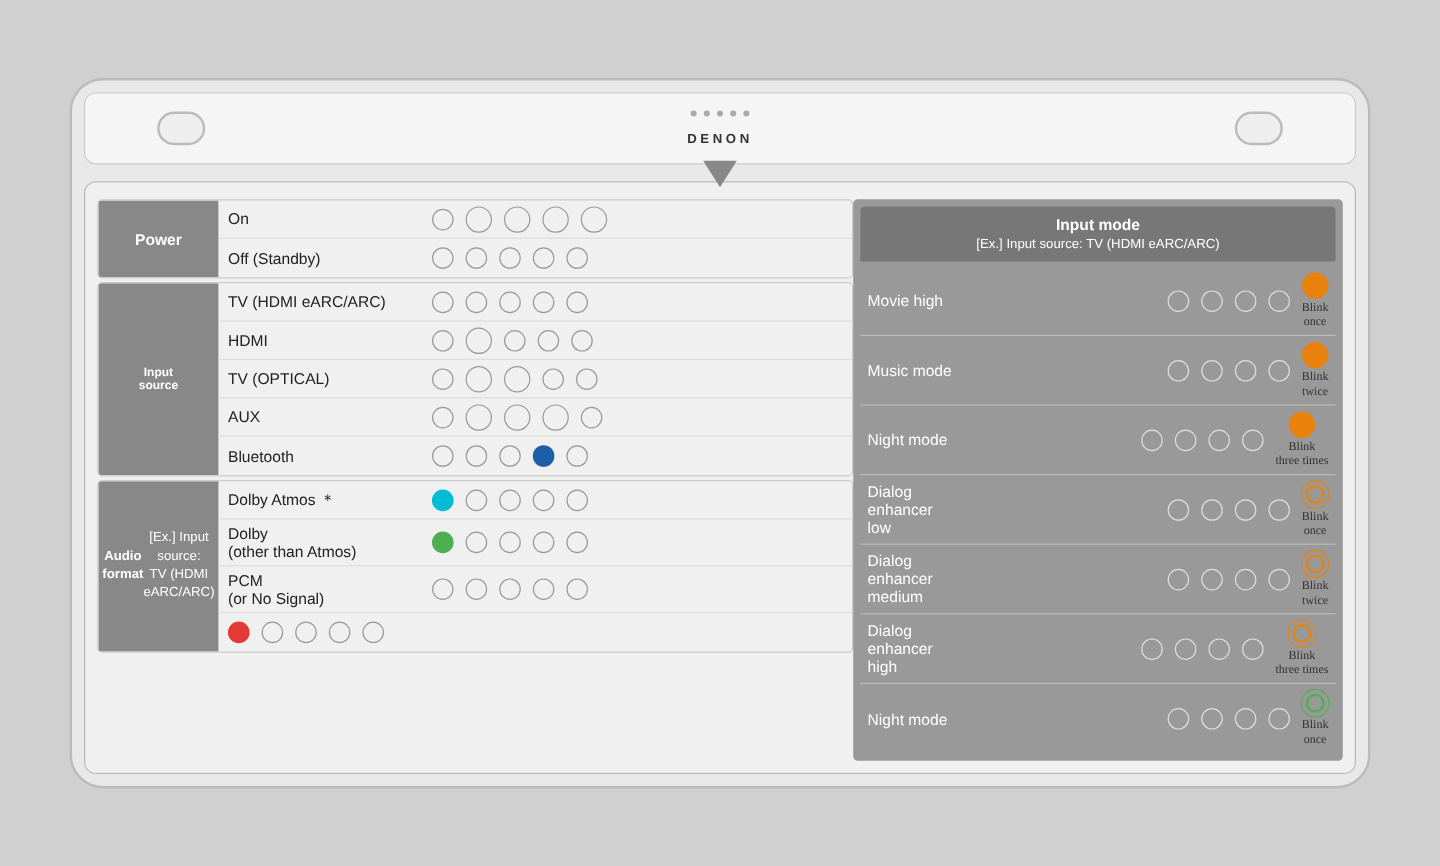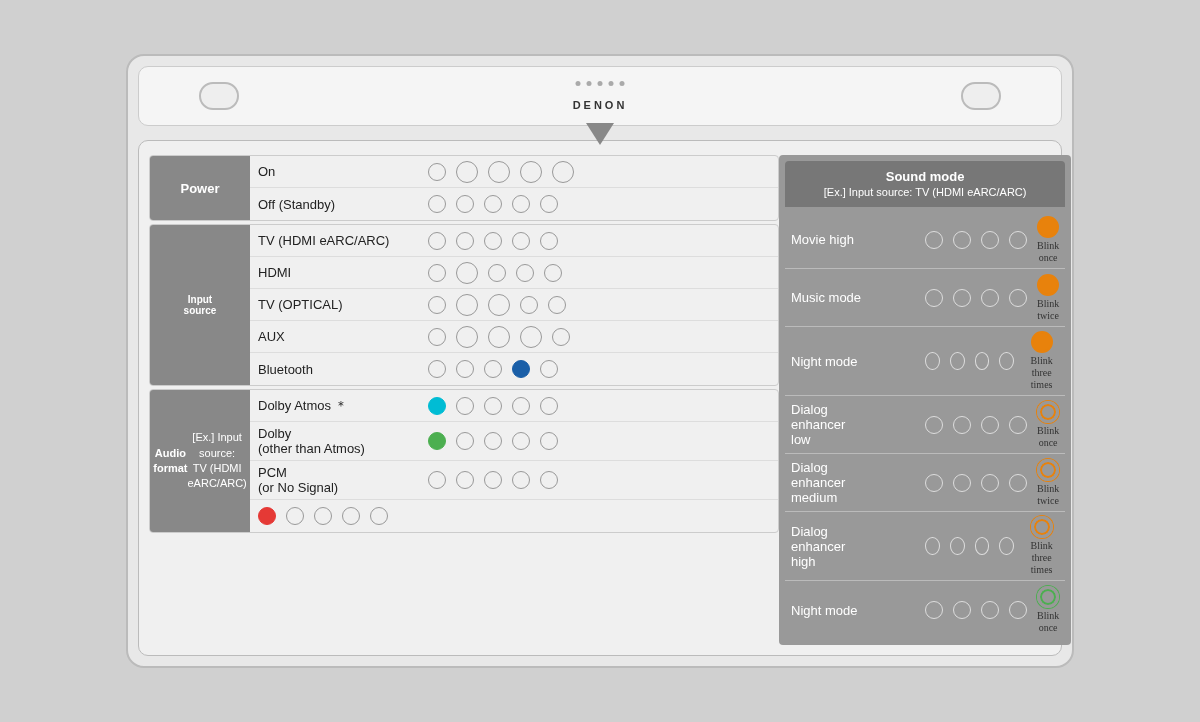--- a/index.html
+++ b/index.html
@@ -6,23 +6,23 @@
     body {
       background: #d0d0d0;
       display: flex;
       justify-content: center;
       align-items: center;
       min-height: 100vh;
       font-family: Arial, sans-serif;
       font-size: 13px;
     }
     .outer-wrap {
-      width: 948px;
+      width: 1084px;
       background: #e8e8e8;
-      border-radius: 18px;
+      border-radius: 28px;
       border: 2px solid #bbb;
       padding: 10px 10px 10px 10px;
     }
     
     .device-top {
       background: #f5f5f5;
       border: 1.5px solid #ccc;
       border-radius: 10px;
       height: 60px;
       display: flex;
@@ -417,21 +417,21 @@
           </div>
         </div>
       </div>
 
     </div>
 
     <div class="right-section">
       <div class="sound-mode-gray-block">
 
         <div style="background:#777;color:#fff;font-weight:bold;text-align:center;padding:8px 6px;border-radius:4px 4px 0 0;font-size:13px;margin-bottom:4px;">
-          <span>Sound mode</span><br>
+          <span>Input mode</span><br>
           <span style="font-weight:normal;font-size:11px;">[Ex.] Input source: TV (HDMI eARC/ARC)</span>
         </div>
 
         <div class="sound-row">
           <div class="sound-row-label">Movie high</div>
           <div class="sound-circles">
             <span class="circle-white"></span>
             <span class="circle-white"></span>
             <span class="circle-white"></span>
             <span class="circle-white"></span>

